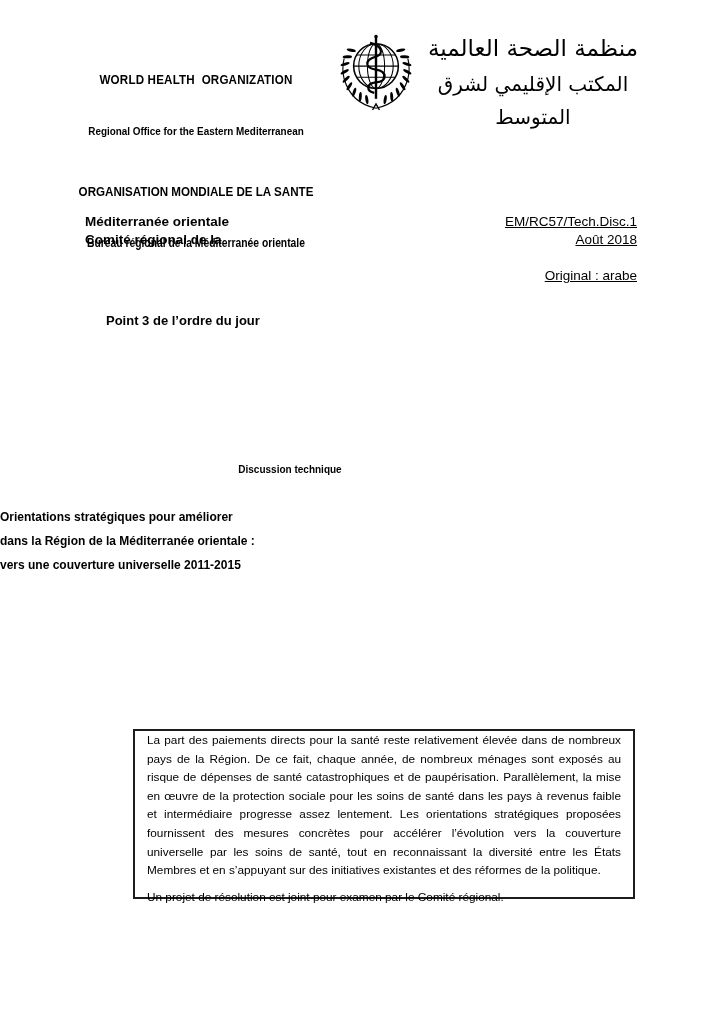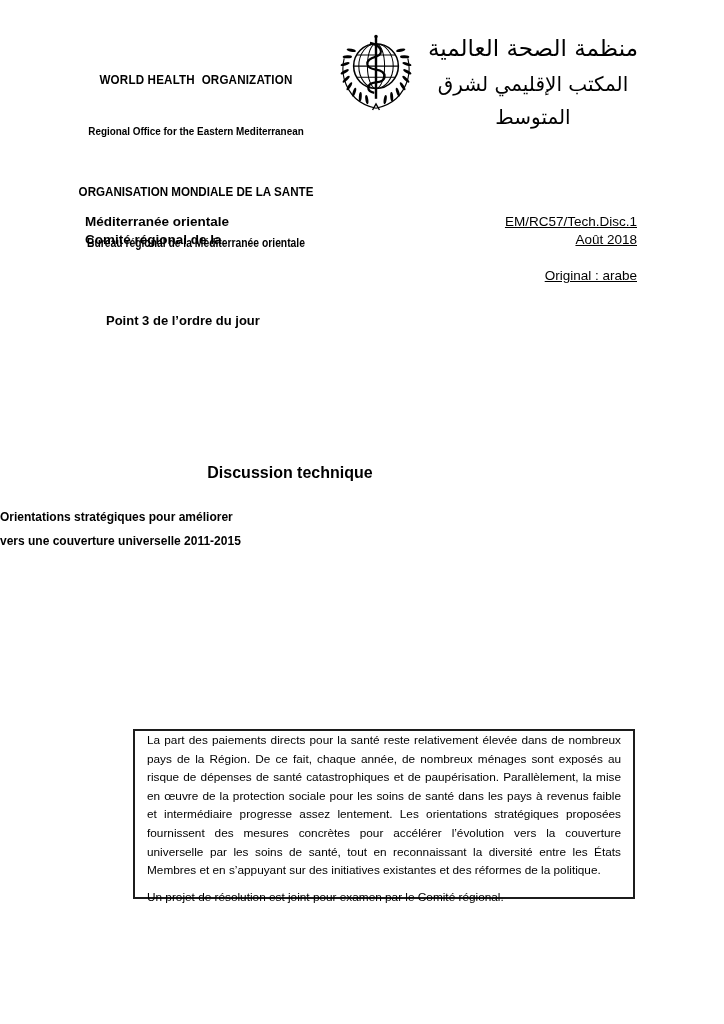--- a/index.html
+++ b/index.html
@@ -38,21 +38,21 @@
 
   
   .meta-left  { position:absolute; left:85px;  top:213px; font-size:13.5px; font-weight:bold; line-height:18px; }
   .meta-right { position:absolute; right:87px; top:213px; font-size:13.5px; line-height:18px; text-align:right;text-decoration:underline; }
   .meta-gap   { height:18px; }
   .agenda-item { position:absolute; left:85px; top:313px; font-size:13px; font-weight:bold;margin-left:21px; }
 
   
   .kicker {
     position:absolute; left:0; top:464px; width:580px;
-    text-align:center; font-weight:bold; font-size:16px;
+    text-align:center; font-weight:bold; font-size:10px;
   }
   .doc-title {
     position:absolute; left:0; top:505px; width:724px;
     text-align:left; font-weight:bold; font-size:12px; line-height:24px;
   }
 
   
   .summary-box {
     position:absolute; left:133px; top:729px; width:502px; height:170px;
     box-sizing:border-box; border:2px solid #1c1c1c;
@@ -140,20 +140,21 @@
     <div class="meta-gap"></div>
     <div>Original : arabe</div>
   </div>
 
   <div class="agenda-item">Point 3 de l’ordre du jour</div>
 
   <div class="kicker">Discussion technique</div>
 
   <div class="doc-title">
     <div>Orientations stratégiques pour améliorer</div>
+    <div>dans la Région de la Méditerranée orientale :</div>
     <div>vers une couverture universelle 2011-2015</div>
   </div>
 
   <div class="summary-box">
     <p class="summary-p1">La part des paiements directs pour la santé reste relativement élevée dans de nombreux pays de la Région. De ce fait, chaque année, de nombreux ménages sont exposés au risque de dépenses de santé catastrophiques et de paupérisation. Parallèlement, la mise en œuvre de la protection sociale pour les soins de santé dans les pays à revenus faible et intermédiaire progresse assez lentement. Les orientations stratégiques proposées fournissent des mesures concrètes pour accélérer l’évolution vers la couverture universelle par les soins de santé, tout en reconnaissant la diversité entre les États Membres et en s’appuyant sur des initiatives existantes et des réformes de la politique.</p>
     <p class="summary-p2">Un projet de résolution est joint pour examen par le Comité régional.</p>
   </div>
 
 </div>
 

